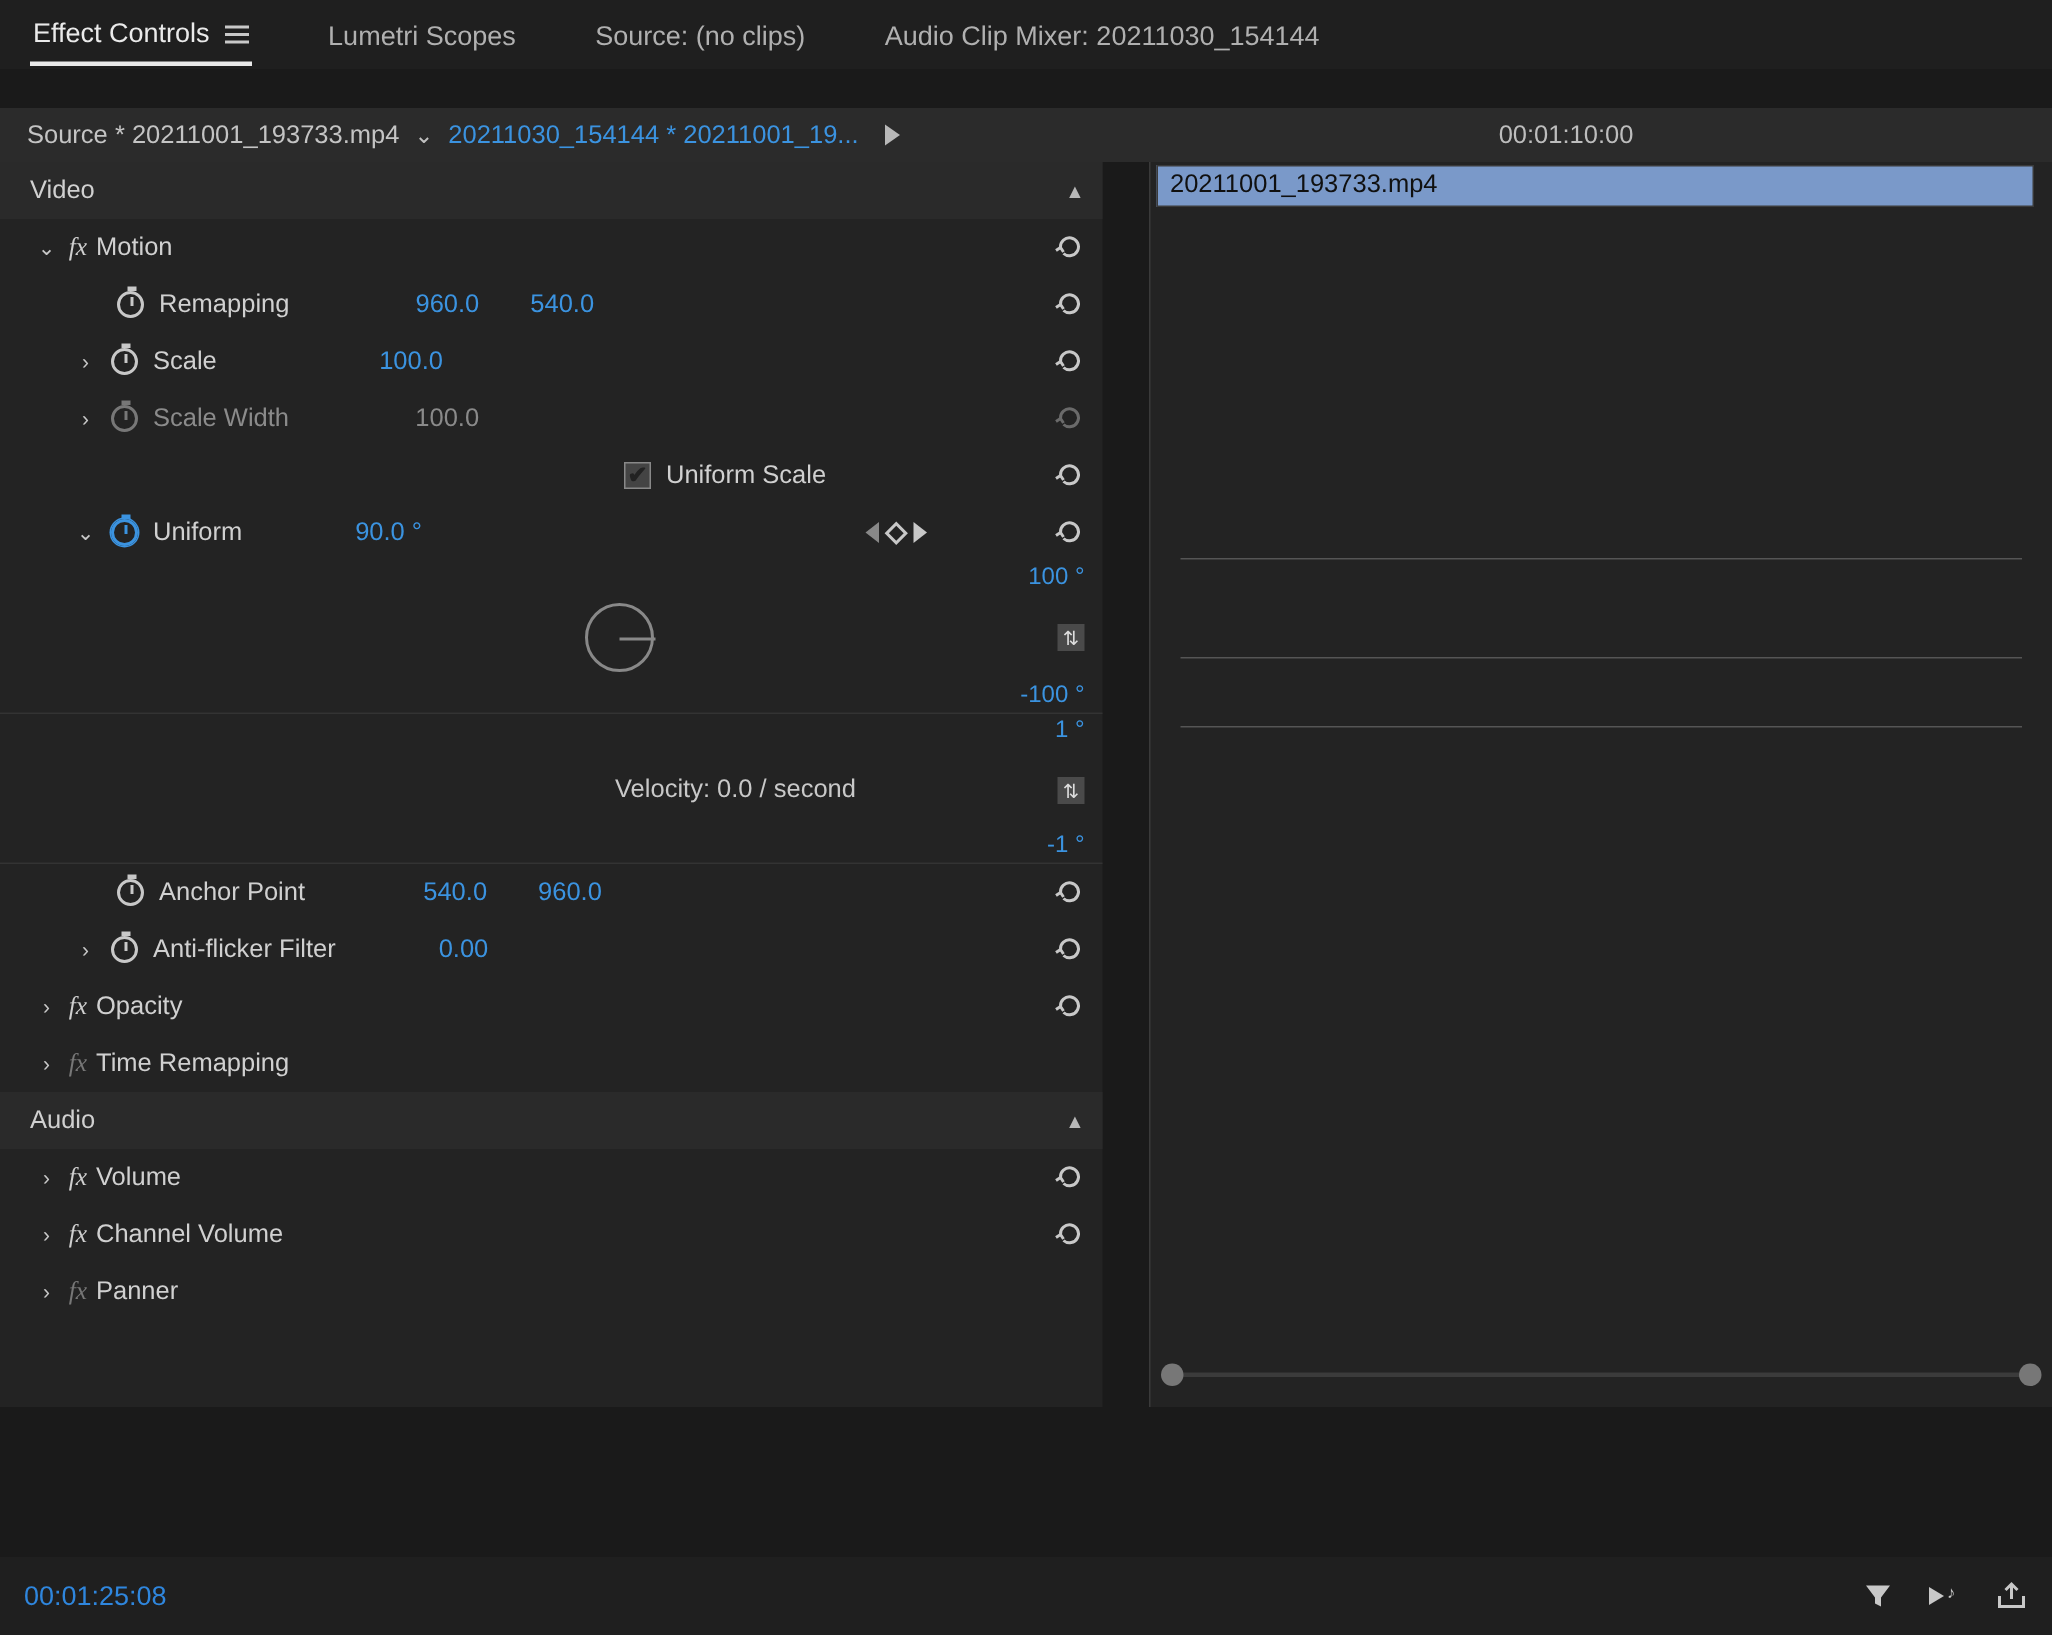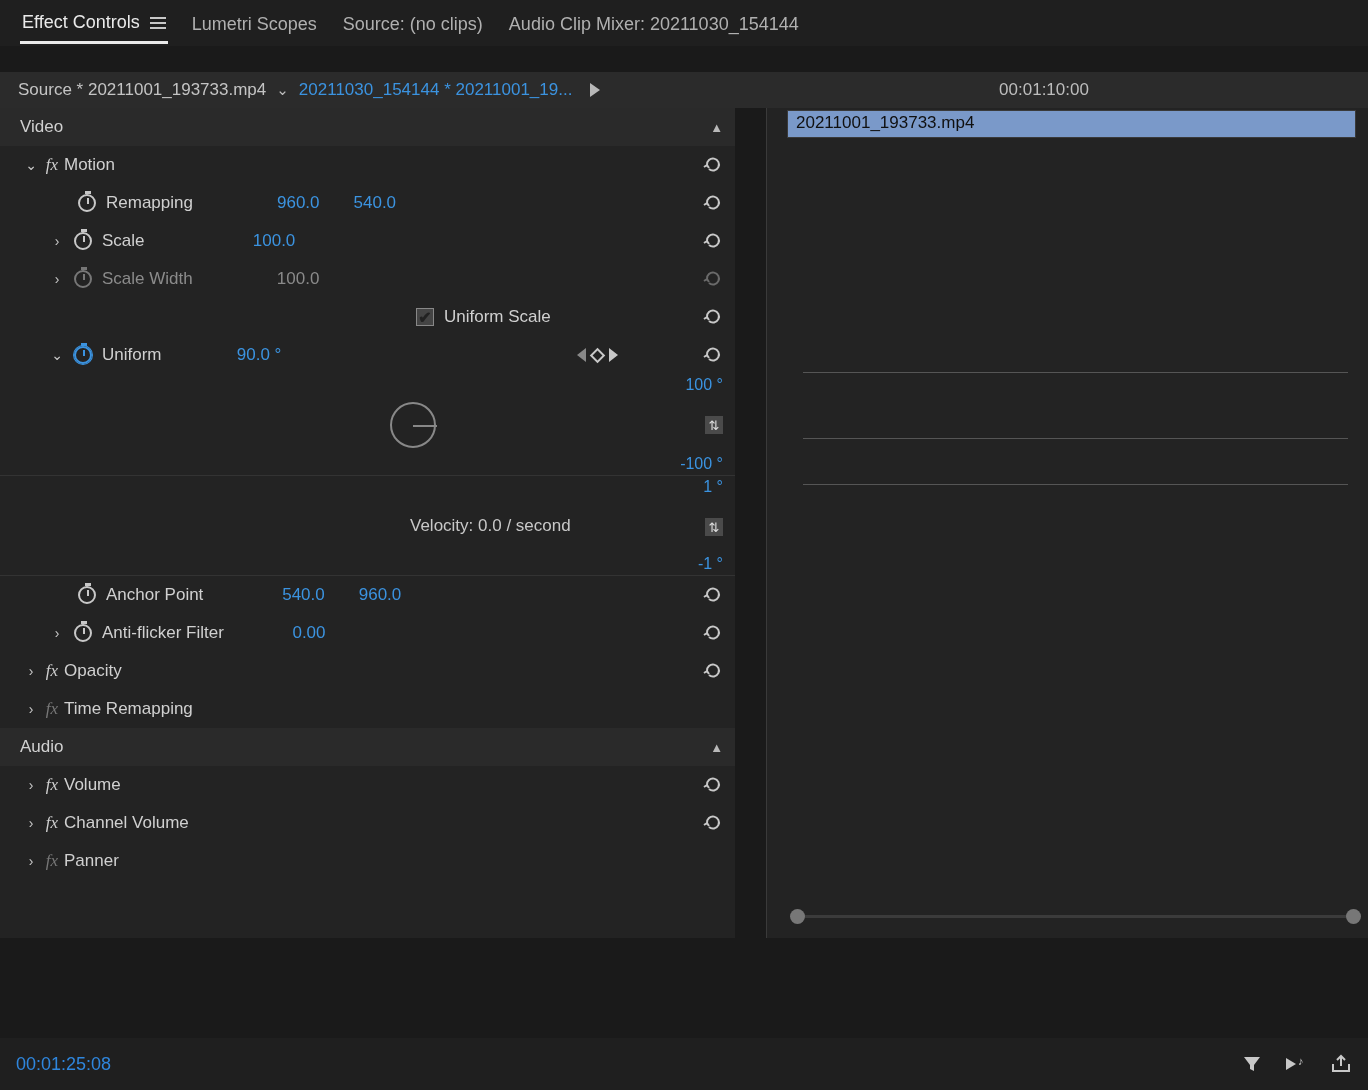--- a/index.html
+++ b/index.html
@@ -12,21 +12,21 @@
     height: 1090px;
     overflow: hidden;
     user-select: none;
   }
   
   .tabbar {
     display: flex;
     align-items: center;
     height: 46px;
     padding: 0 20px;
-    gap: 22px;
+    gap: 49px;
     background: #1f1f1f;
   }
   .tab {
     color: #b0b0b0;
     font-size: 18px;
     padding: 10px 2px 8px;
     cursor: pointer;
     display: flex;
     align-items: center;
     gap: 10px;
@@ -134,21 +134,21 @@
   
   .bottombar{
     position:absolute; left:0; right:0; bottom:0;
     height:52px; display:flex; align-items:center;
     padding:0 16px; background:#1f1f1f;
     justify-content:space-between;
   }
   .bottombar .tc{ color:#2f86dd; font-size:18px;}
   .bottombar .icons{ display:flex; gap:22px; align-items:center; }
   .bicon{ color:#c8c8c8; cursor:pointer; display:flex; align-items:center;}
-  .rightpane .tlcontainer{ border-left:1px solid #3a3a3a; flex:1; display:flex; flex-direction:column; padding-top:0;padding-left:16px;}
+  .rightpane .tlcontainer{ border-left:1px solid #3a3a3a; flex:1; display:flex; flex-direction:column; padding-top:0;}
   .rotlines{ display:flex; flex-direction:column; gap:65px; padding:6px 10px;}
 </style>
 </head>
 <body>
 
 <div class="tabbar">
   <div class="tab active">
     <span>Effect Controls</span>
     <span class="hamburger">
         <span></span>

